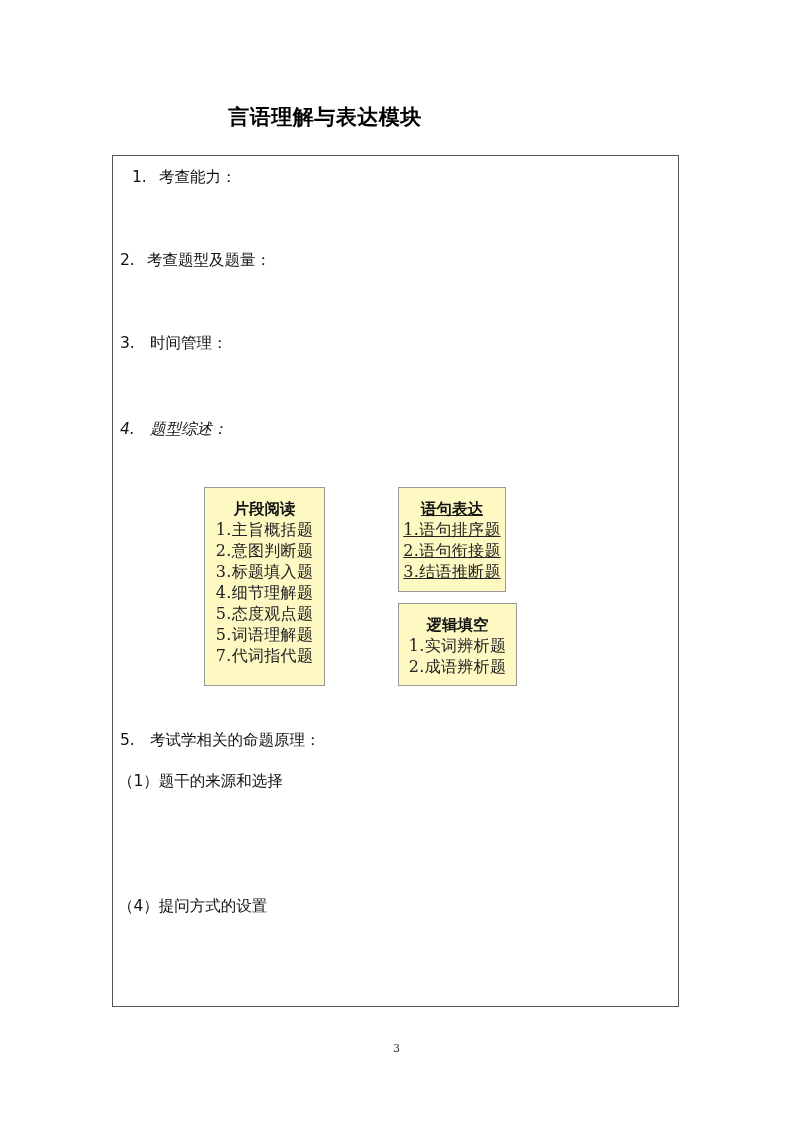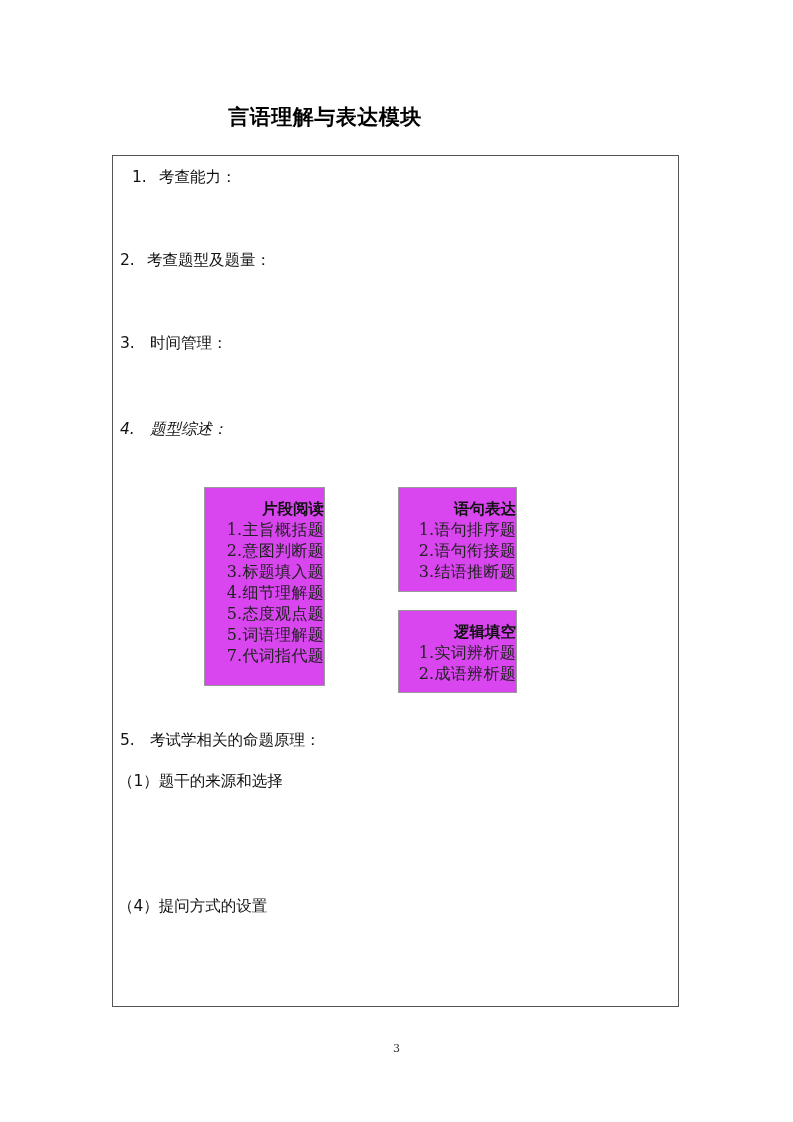--- a/index.html
+++ b/index.html
@@ -46,22 +46,22 @@
     }
     .heading .num {
       display: inline-block;
     }
     .heading .sp1 { width: 27px; }
     .heading .sp2 { width: 30px; }
     .box {
       position: absolute;
       border: 1.5px solid #9a9a9a;
       box-sizing: border-box;
-      background: #d946ef;
-      text-align: right;
+      background: #fef9c3;
+      text-align: center;
       font-family: "DejaVu Serif", "Liberation Serif", serif;
       color: #222222;
     }
     .box .box-title {
       font-weight: bold;
       font-size: 15.5px;
       color: #111111;
       line-height: 21px;
       margin-top: 10px;
     }
@@ -108,28 +108,28 @@
   <div class="box-title">片段阅读</div>
   <div class="box-item">1.主旨概括题</div>
   <div class="box-item">2.意图判断题</div>
   <div class="box-item">3.标题填入题</div>
   <div class="box-item">4.细节理解题</div>
   <div class="box-item">5.态度观点题</div>
   <div class="box-item">5.词语理解题</div>
   <div class="box-item">7.代词指代题</div>
 </div>
 
-<div class="box" style="left:398px; top:487px; width:119px; height:105px;">
+<div class="box" style="left:398px; top:487px; width:108px; height:105px;text-decoration:underline;">
   <div class="box-title">语句表达</div>
   <div class="box-item">1.语句排序题</div>
   <div class="box-item">2.语句衔接题</div>
   <div class="box-item">3.结语推断题</div>
 </div>
 
-<div class="box" style="left:398px; top:603px; width:119px; height:83px;margin-top:7px;">
+<div class="box" style="left:398px; top:603px; width:119px; height:83px;">
   <div class="box-title">逻辑填空</div>
   <div class="box-item">1.实词辨析题</div>
   <div class="box-item">2.成语辨析题</div>
 </div>
 
 <div class="heading" style="top:730px;">
   <span class="num sp2">5.</span><span>考试学相关的命题原理：</span>
 </div>
 
 <div class="heading" style="top:771px; left:118px;">（1）题干的来源和选择</div>

